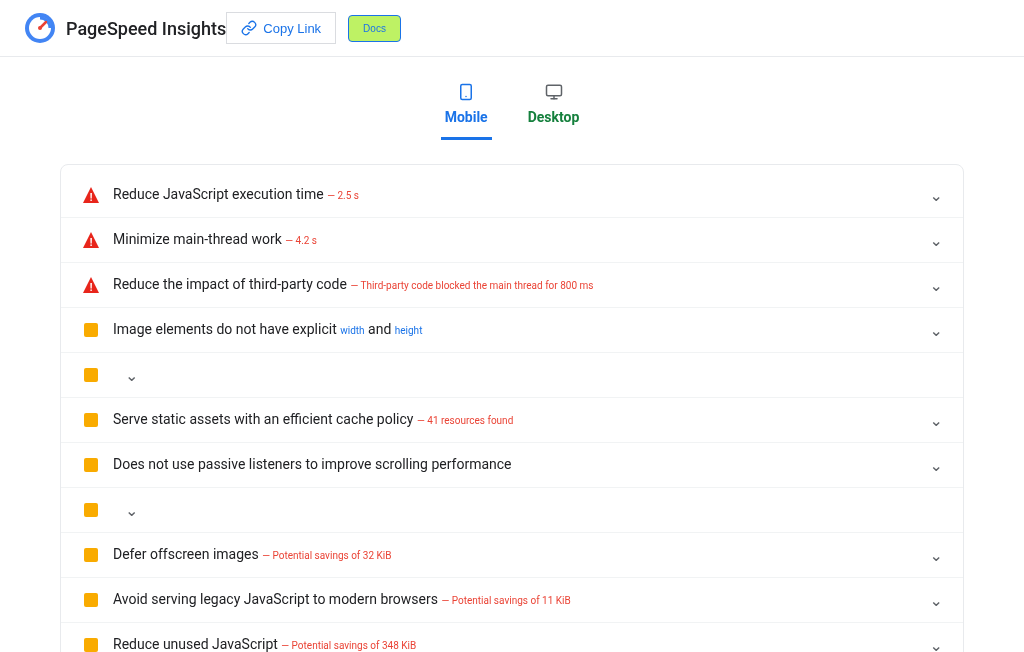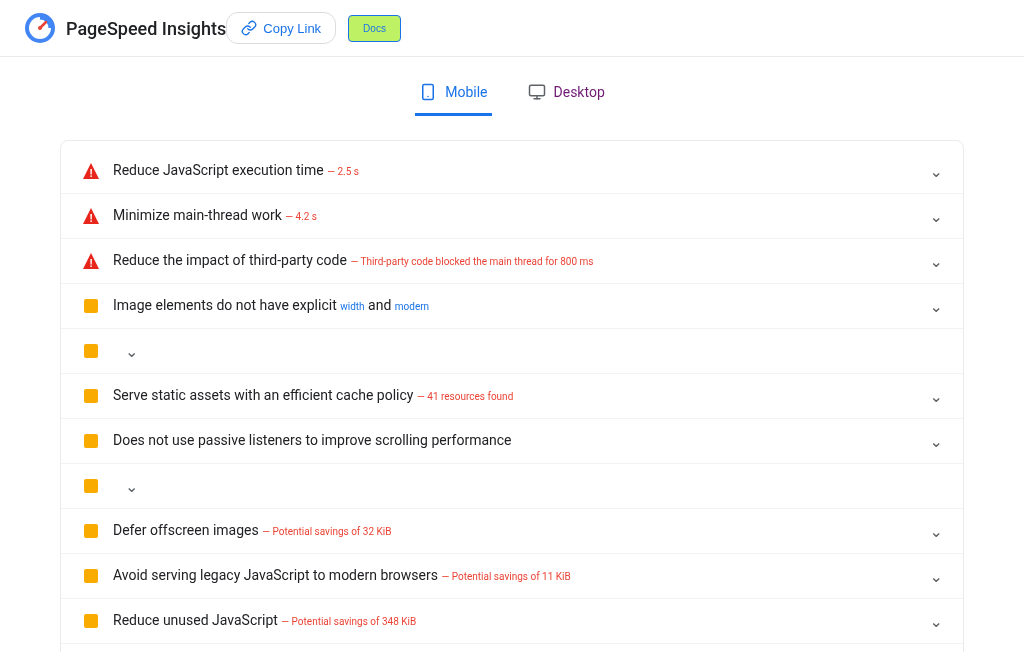--- a/index.html
+++ b/index.html
@@ -31,21 +31,21 @@
     .header-right {
       display: flex;
       align-items: center;
       gap: 12px;
     }
     .copy-link-btn {
       display: flex;
       align-items: center;
       gap: 6px;
       border: 1px solid #dadce0;
-      border-radius: 12px;
+      border-radius: 0;
       padding: 7px 14px;
       font-size: 13px;
       color: #1a73e8;
       background: #fff;
       cursor: pointer;
     }
     .docs-btn {
       border: 1px solid #1a73e8;
       border-radius: 4px;
       padding: 7px 14px;
@@ -66,21 +66,22 @@
     }
     .tab {
       display: flex;
       align-items: center;
       gap: 8px;
       padding: 10px 4px 12px;
       cursor: pointer;
       font-size: 14px;
       color: #5f6368;
       border-bottom: 3px solid transparent;
-      font-weight: 400;
+      font-weight: 700;
+      flex-direction: column;
     }
     .tab.active {
       color: #1a73e8;
       border-bottom: 3px solid #1a73e8;
     }
 
     
     .main-content {
       padding: 16px 60px;
     }
@@ -183,21 +184,21 @@
       <line x1="12" y1="18" x2="12.01" y2="18"></line>
     </svg>
     <span style="color:#1a73e8;">Mobile</span>
   </div>
   <div class="tab">
     <svg width="18" height="18" viewBox="0 0 24 24" fill="none" stroke="#5f6368" stroke-width="2" stroke-linecap="round" stroke-linejoin="round">
       <rect x="2" y="3" width="20" height="14" rx="2" ry="2"></rect>
       <line x1="8" y1="21" x2="16" y2="21"></line>
       <line x1="12" y1="17" x2="12" y2="21"></line>
     </svg>
-    <span style="color:#701a75;">Desktop</span>
+    <span style="color:#15803d;">Desktop</span>
   </div>
 </div>
 
 <div class="main-content">
   <div class="audit-card">
 
     <div class="audit-row">
       <div class="audit-icon">
         <svg width="18" height="18" viewBox="0 0 18 18">
             <polygon points="9,1 17,17 1,17" fill="#e8251b"></polygon>
@@ -240,21 +241,21 @@
     </div>
 
     <div class="audit-row">
       <div class="audit-icon">
         <div class="icon-warning"></div>
       </div>
       <div class="audit-text">
         <span>Image elements do not have explicit </span>
         <span class="audit-detail-link">width</span>
         <span> and </span>
-        <span class="audit-detail-link">modern</span>
+        <span class="audit-detail-link">height</span>
       </div>
       <span class="chevron">⌄</span>
     </div>
 
     <div class="audit-row">
       <div class="audit-icon">
         <div class="icon-warning"></div>
       </div>
       <span class="chevron">⌄</span>
     </div>

